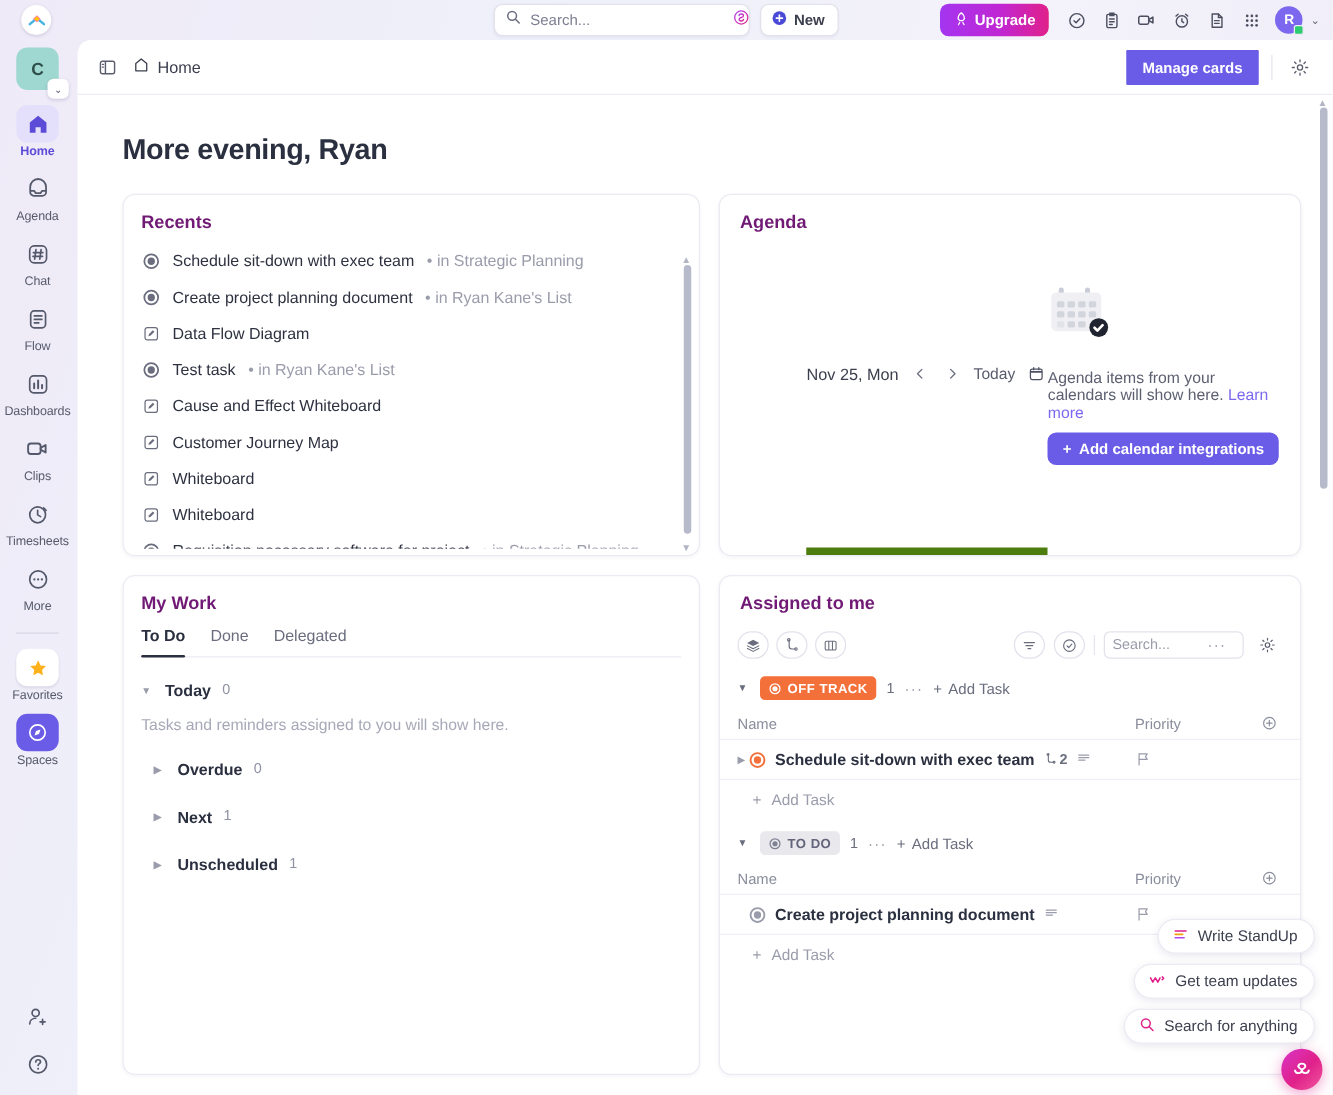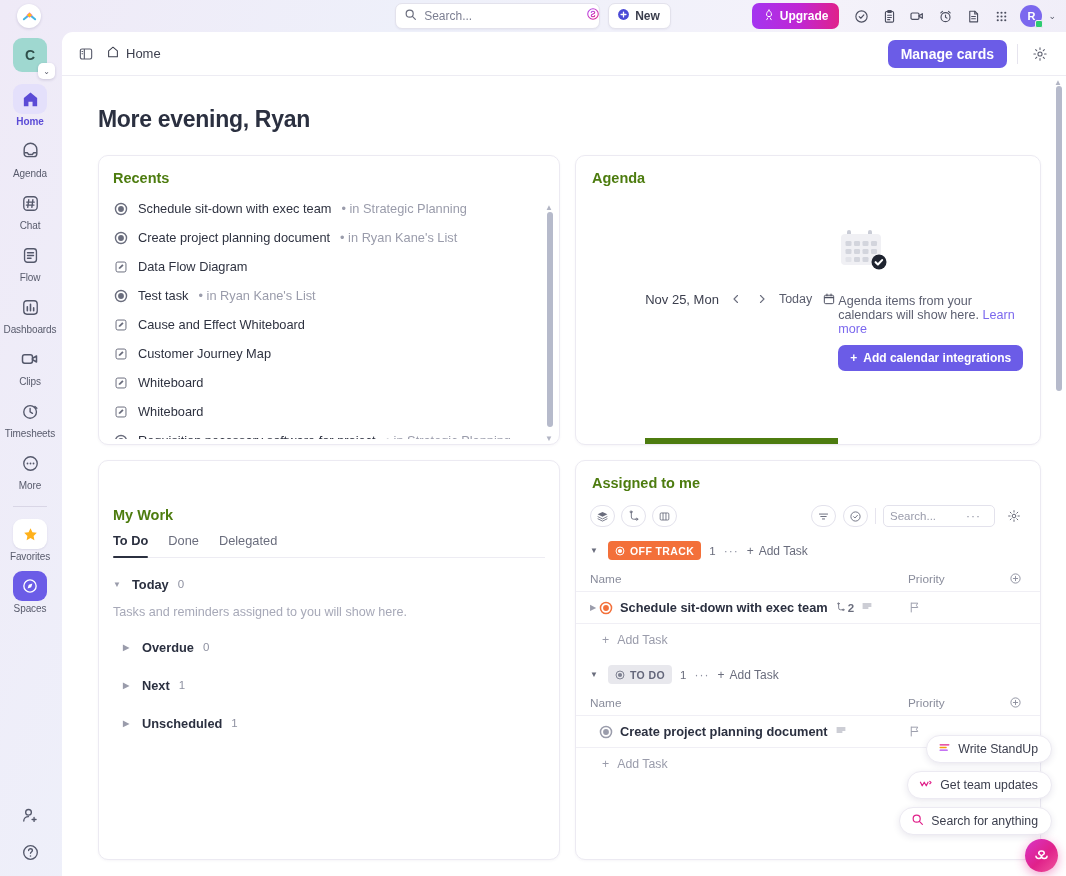--- a/index.html
+++ b/index.html
@@ -110,22 +110,22 @@
   .main-head {
     height: 44px; border-bottom: 1px solid #edecf3; display: flex;
     align-items: center; padding: 0 14px 0 12px;
   }
   .panel-toggle { width: 24px; height: 24px; display: flex; align-items: center;
     justify-content: center; color: #5a5d6d; cursor: pointer; border-radius: 5px; }
   .crumb { display: flex; align-items: center; gap: 6px; margin-left: 8px;
     font-size: 13px; color: #3b3e4d; cursor: pointer; }
   .head-right { margin-left: auto; display: flex; align-items: center; gap: 10px; }
   .manage-btn {
-    background: #6b5ce7; color: #fff; border: none; border-radius: 7px;
-    height: 28px; padding: 0 13px; font-size: 14px; font-weight: 700;
+    background: #6b5ce7; color: #fff; border: none; border-radius: 1px;
+    height: 28px; padding: 0 13px; font-size: 12px; font-weight: 700;
     font-family: "Liberation Sans", sans-serif; cursor: pointer;
   }
   .head-sep { width: 1px; height: 20px; background: #e6e4ee; }
   .gear-btn { width: 24px; height: 24px; display: flex; align-items: center;
     justify-content: center; color: #5a5d6d; cursor: pointer; }
 
   .content {
     position: relative; height: 800px; padding: 0 0 0 0; overflow: hidden;
   }
   .greet {
@@ -135,41 +135,41 @@
   .grid {
     display: grid; grid-template-columns: 462px 466px; gap: 15px;
     padding: 22px 0 0 36px;
   }
 
   
   .card {
     background: #fff; border: 1px solid #eceaf2; border-radius: 10px;
     box-shadow: 0 1px 3px rgba(40,30,90,.045);
   }
-  .card-title { font-size: 14.5px; font-weight: 700; color: #4d7c0f; }
+  .card-title { font-size: 14.5px; font-weight: 700; color: #701a75; }
 
   
   .recents { height: 290px; padding: 14px 0 0 0; position: relative; overflow: hidden; }
   .recents .card-title { padding: 0 0 8px 14px; }
   .recents-list { height: 245px; overflow: hidden; position: relative; padding-right: 20px; }
   .rec-row {
     display: flex; align-items: center; gap: 10px; height: 29px;
     padding: 0 10px 0 14px; font-size: 12.8px; color: #2e3240; cursor: pointer;
     white-space: nowrap;
   }
   .rec-sub { color: #9a9cab; }
   .rec-ico { width: 15px; height: 15px; flex: 0 0 15px; display:flex; align-items:center; justify-content:center; }
   .sbar {
     position: absolute; right: 6px; width: 6px; border-radius: 3px; background: #b6bacb;
   }
   .sbar-arrow { position: absolute; right: 6px; color: #b2b5c4; font-size: 8px; }
 
   
   .mywork { height: 400px; padding: 14px 14px 0 14px; }
-  .mywork .card-title { margin-bottom: 10px; margin-top: 32px; }
+  .mywork .card-title { margin-bottom: 10px; }
   .tabs { display: flex; gap: 20px; border-bottom: 1px solid #edecf3; }
   .tab {
     font-size: 12.8px; color: #6a6d7d; padding-bottom: 9px; cursor: pointer;
     position: relative; font-weight: 500;
   }
   .tab.active { color: #2b3040; font-weight: 700; }
   .tab.active::after {
     content: ""; position: absolute; left: 0; right: 0; bottom: -1px;
     height: 2px; background: #2b3040; border-radius: 2px;
   }

